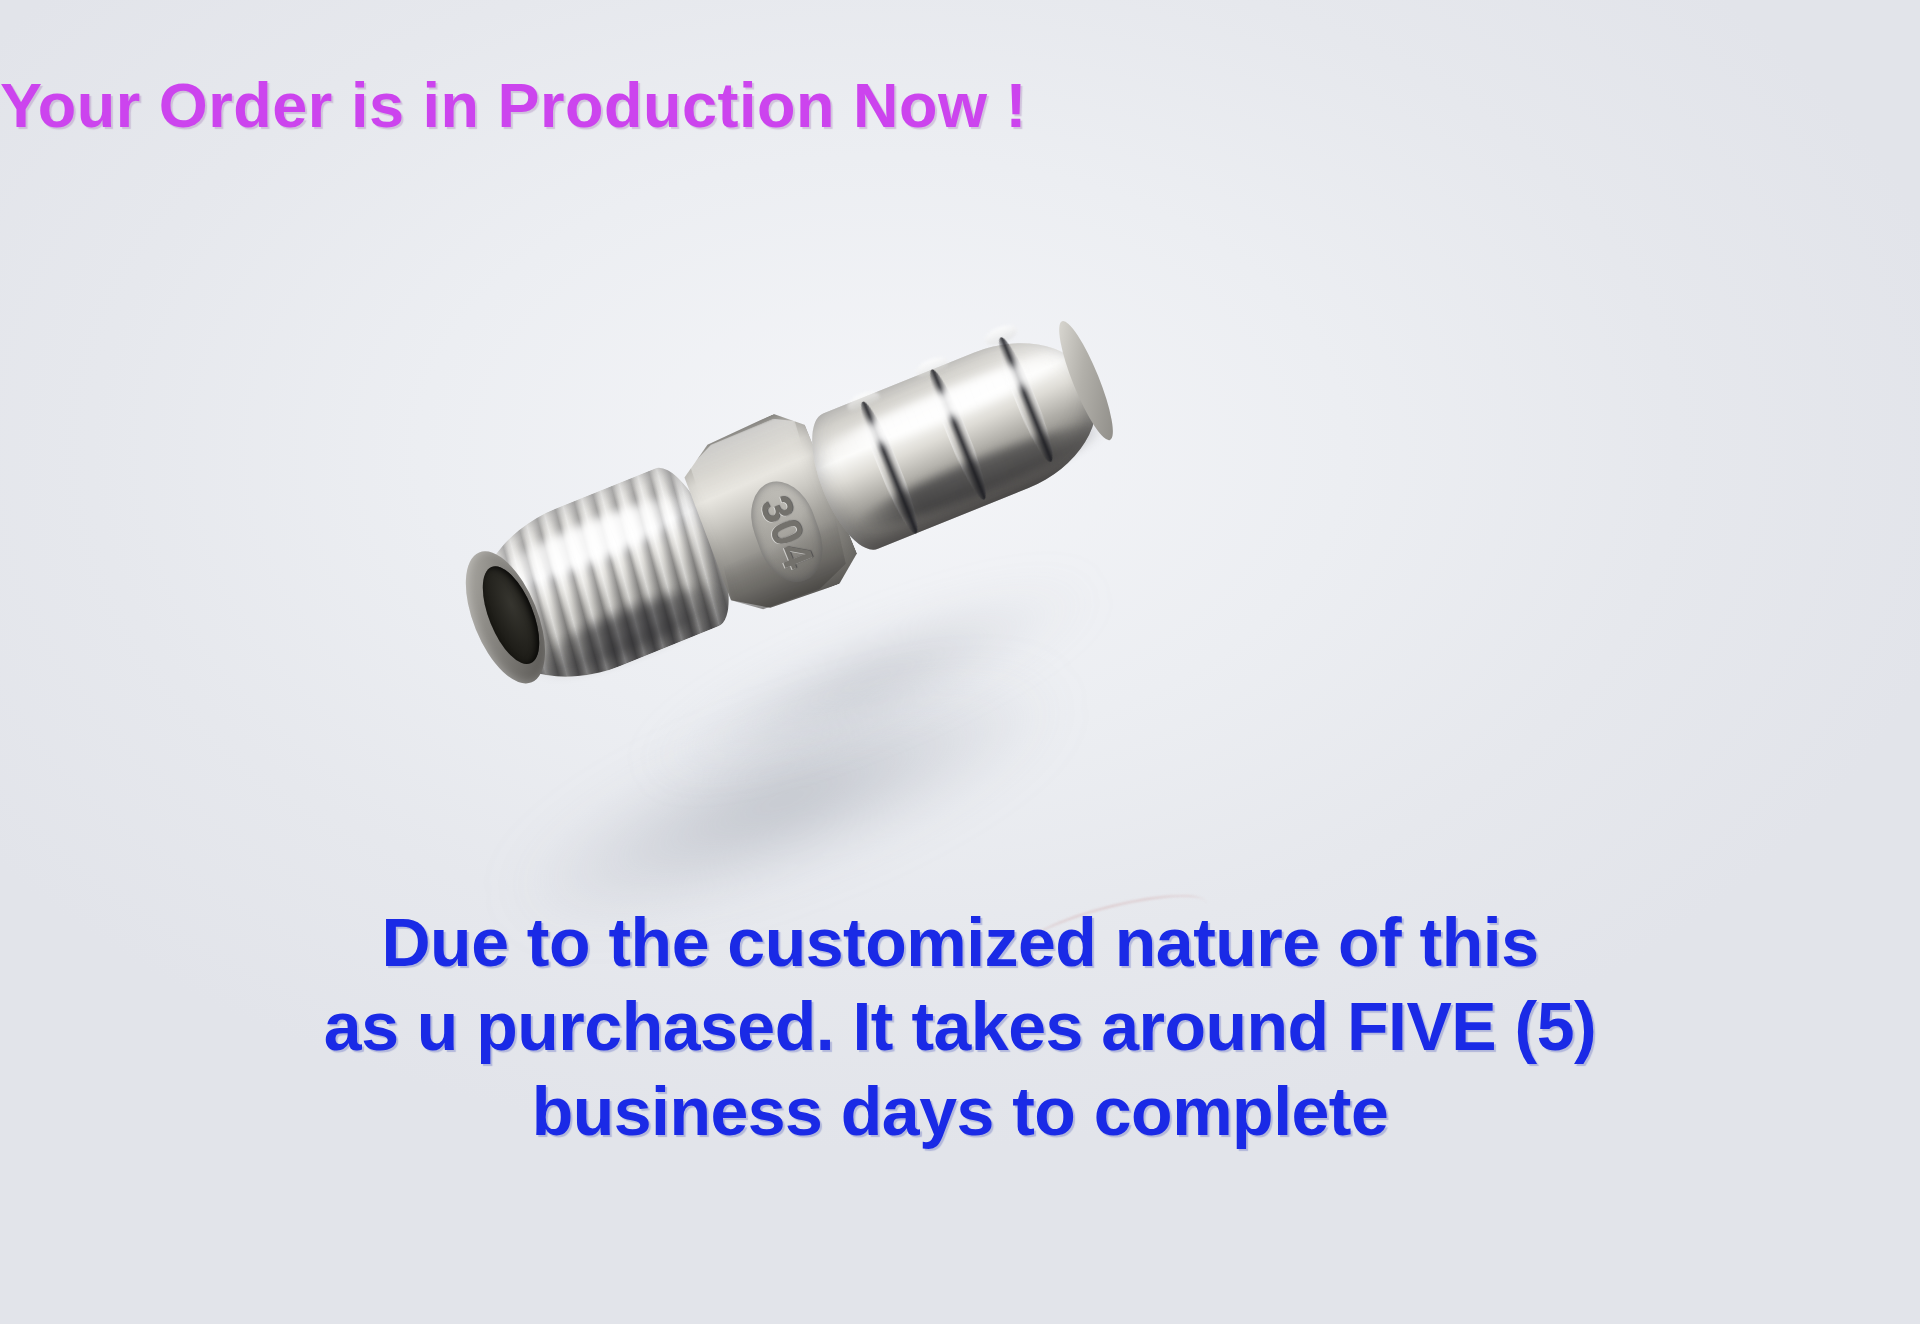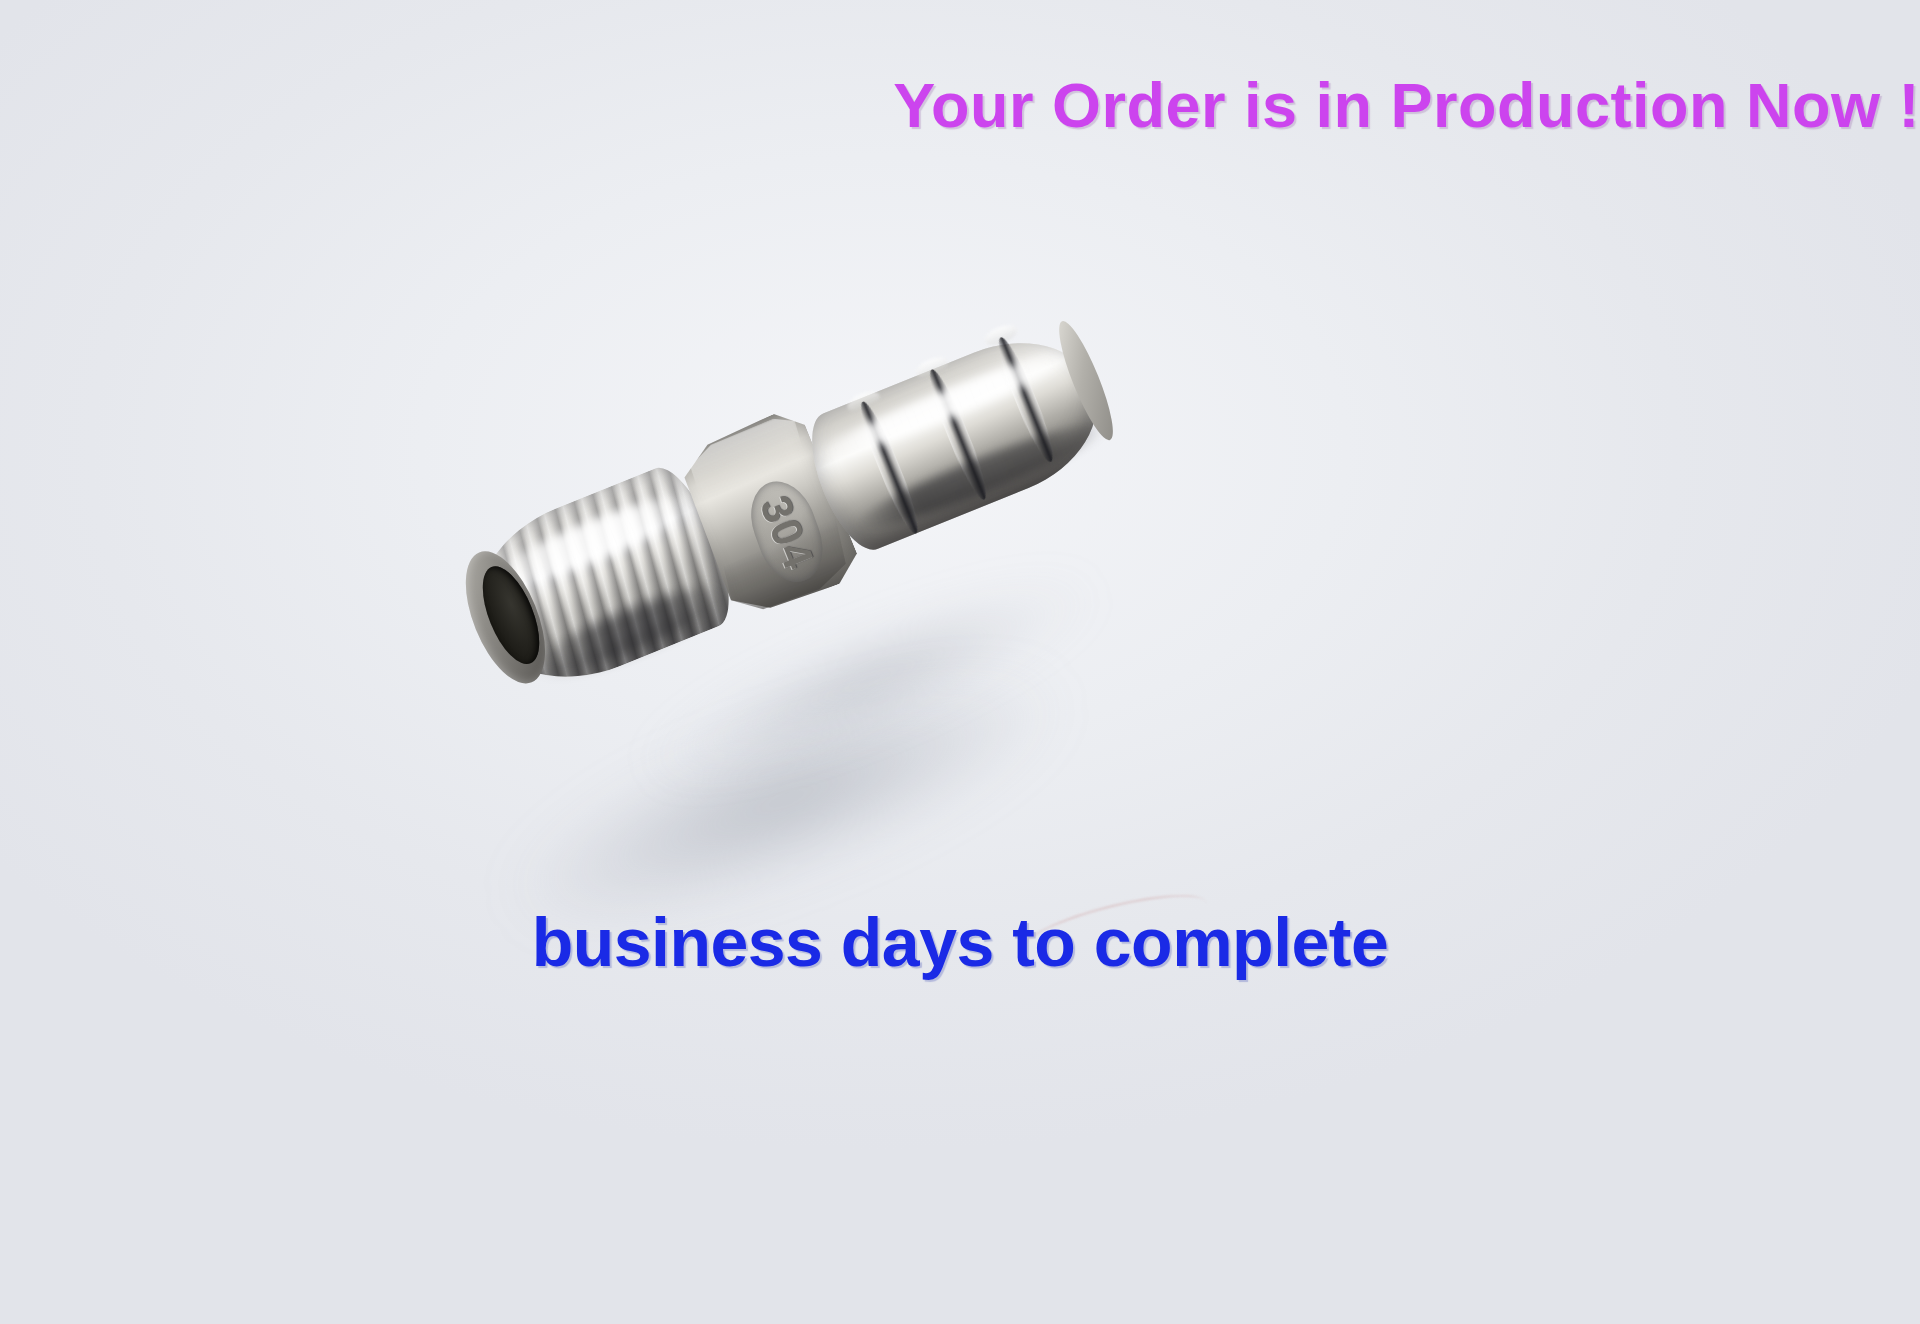--- a/index.html
+++ b/index.html
@@ -297,30 +297,29 @@
     border-radius: 50%;
     background: linear-gradient(120deg, #e2e0da 0%, #b2b0aa 45%, #8a8883 100%);
   }
 
   
   .headline {
     position: absolute;
     left: 0;
     right: 0;
     top: 74px;
-    text-align: right;
+    text-align: left;
     color: #cc44ee;
     font-family: "Liberation Sans", sans-serif;
     font-weight: bold;
     font-size: 63px;
     letter-spacing: 0.5px;
     line-height: 1.0;
     text-shadow: 2px 2px 1px rgba(160,120,180,0.35);
     white-space: nowrap;
-    padding-left: 28px;
   }
 
   .body-copy {
     position: absolute;
     left: 60px;
     right: 60px;
     top: 900px;
     text-align: center;
     color: #1a2ae6;
     font-family: "Liberation Sans", sans-serif;
@@ -367,16 +366,18 @@
       <div class="barb-hilite"></div>
       <div class="barb-shadow"></div>
       <div class="barb-tip"></div>
 
     </div>
   </div>
 
   <div class="headline">Your Order is in Production Now !</div>
 
   <div class="body-copy">
+    <span class="line">Due to the customized nature of this</span>
+    <span class="line">as u purchased. It takes around FIVE (5)</span>
     <span class="line">business days to complete</span>
   </div>
 
 </div>
 
 </body></html>

